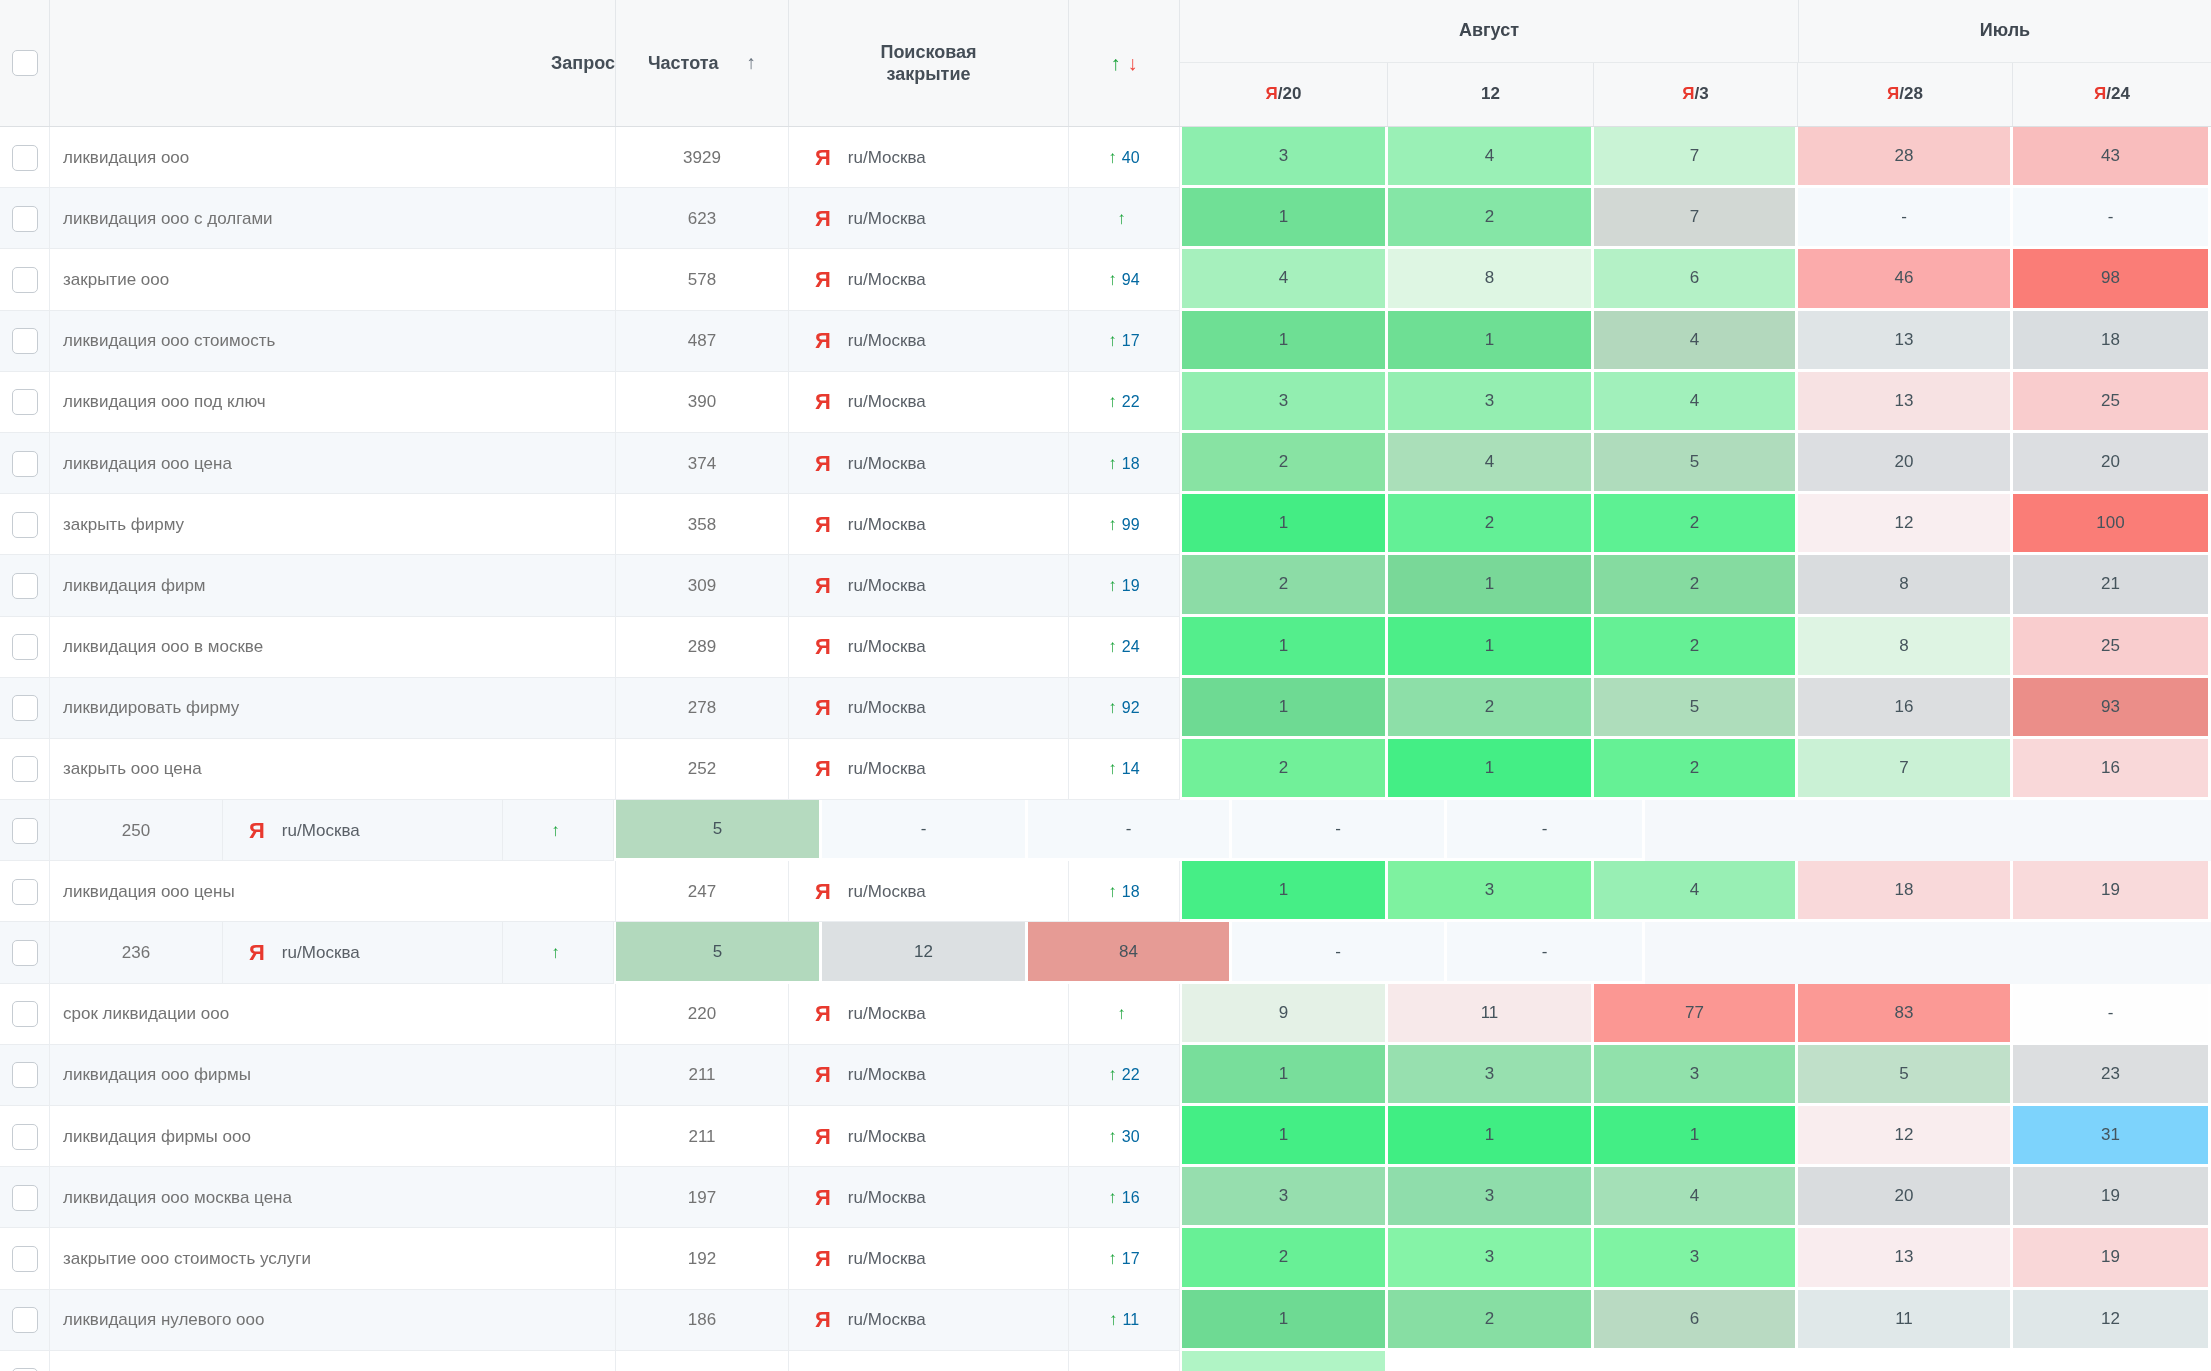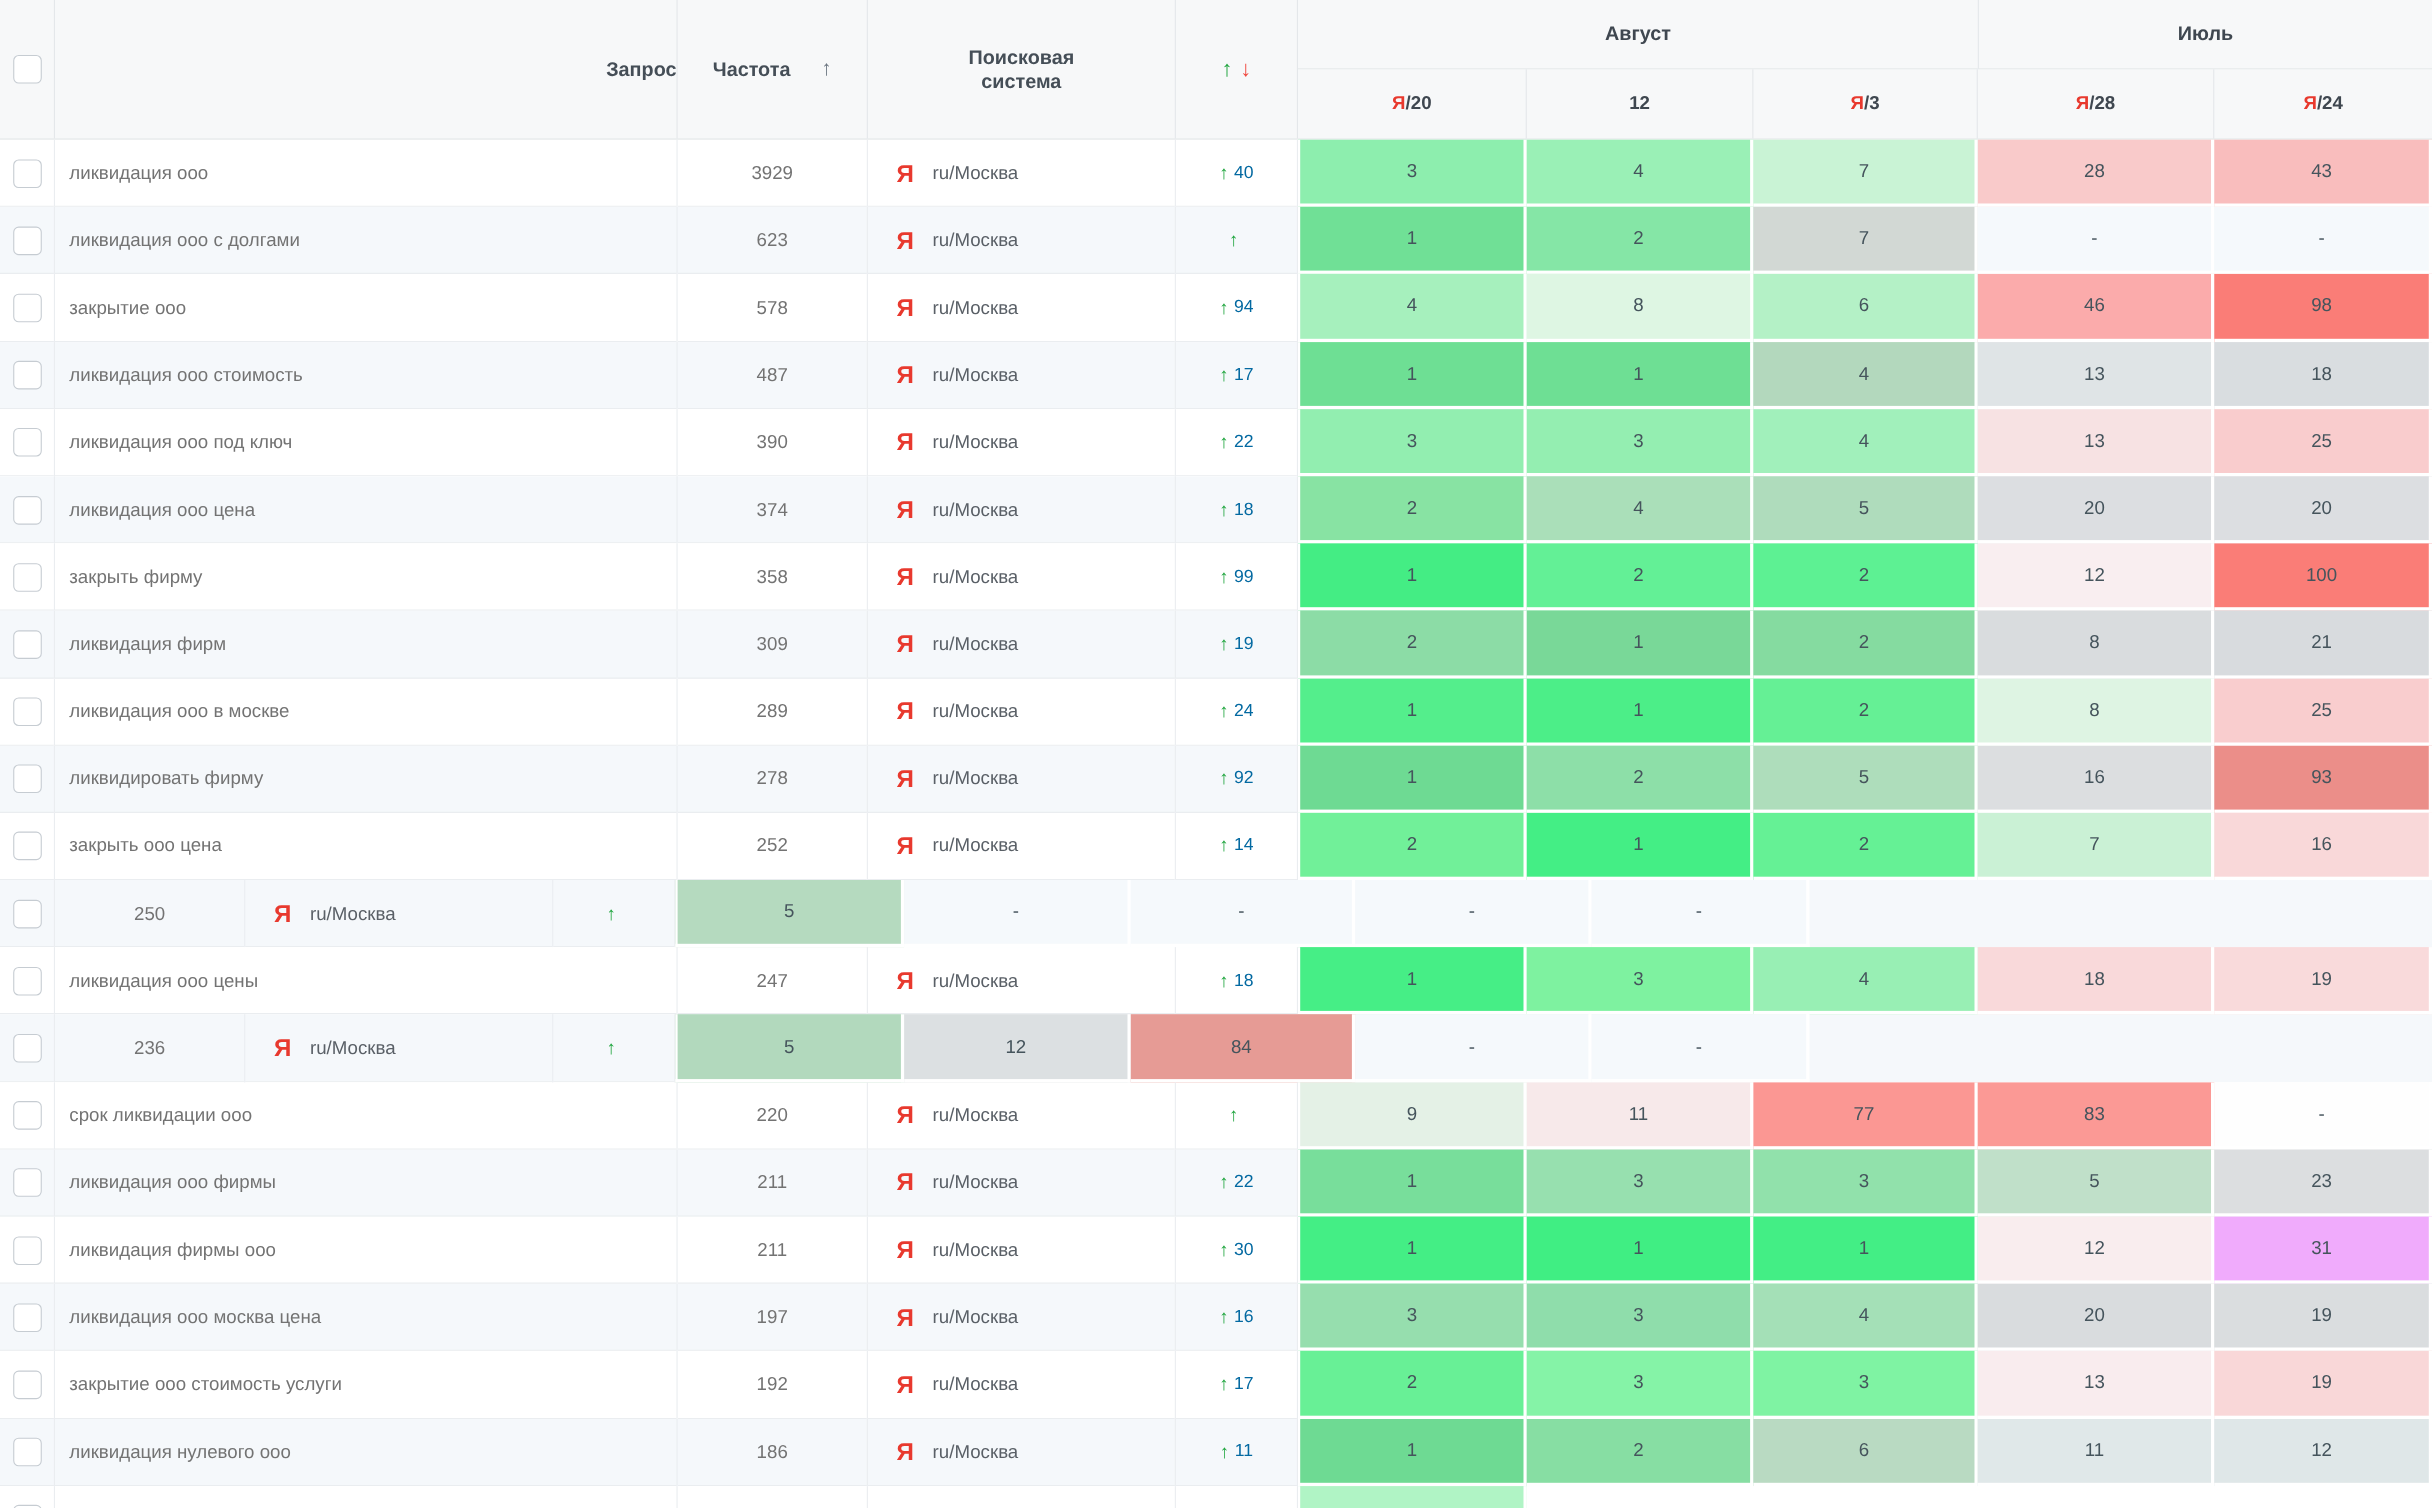--- a/index.html
+++ b/index.html
@@ -64,21 +64,21 @@
       <span class="cb"></span>
     </div>
     <div class="th th-query c1 b-r">
       <span>Запрос</span>
     </div>
     <div class="th th-freq c2 b-r">
       <span>Частота</span>
       <span class="sort-arrow">↑</span>
     </div>
     <div class="th th-engine c3 b-r">
-      <span>Поисковая система</span>
+      <span>Поисковая закрытие</span>
     </div>
     <div class="th th-dyn c4 b-r">
       <span class="dyn-up">↑</span>
       <span class="dyn-down">↓</span>
     </div>
     <div class="th-months">
       <div class="month-row">
         <div class="month m0">Август</div>
         <div class="month m1">Июль</div>
       </div>
@@ -467,21 +467,21 @@
       <span class="engine-region">ru/Москва</span>
     </div>
     <div class="td left-cell cell-dyn c4 b-r">
       <span class="up-arr">↑</span>
       <span class="dyn-val">30</span>
     </div>
     <div class="td pos first c5" style="background: rgb(68, 238, 133);">1</div>
     <div class="td pos c6" style="background: rgb(64, 238, 131);">1</div>
     <div class="td pos c7" style="background: rgb(67, 238, 133);">1</div>
     <div class="td pos c8" style="background: rgb(249, 237, 238);">12</div>
-    <div class="td pos c9" style="background: #f0abfc;">31</div>
+    <div class="td pos c9" style="background: #7dd3fc;">31</div>
   </div>
       <div class="tr alt">
     <div class="td left-cell cell-check c0 b-r">
       <span class="cb"></span>
     </div>
     <div class="td left-cell cell-query c1 b-r">
       <span>ликвидация ооо москва цена</span>
     </div>
     <div class="td left-cell cell-freq c2 b-r">197</div>
     <div class="td left-cell cell-engine c3 b-r">

